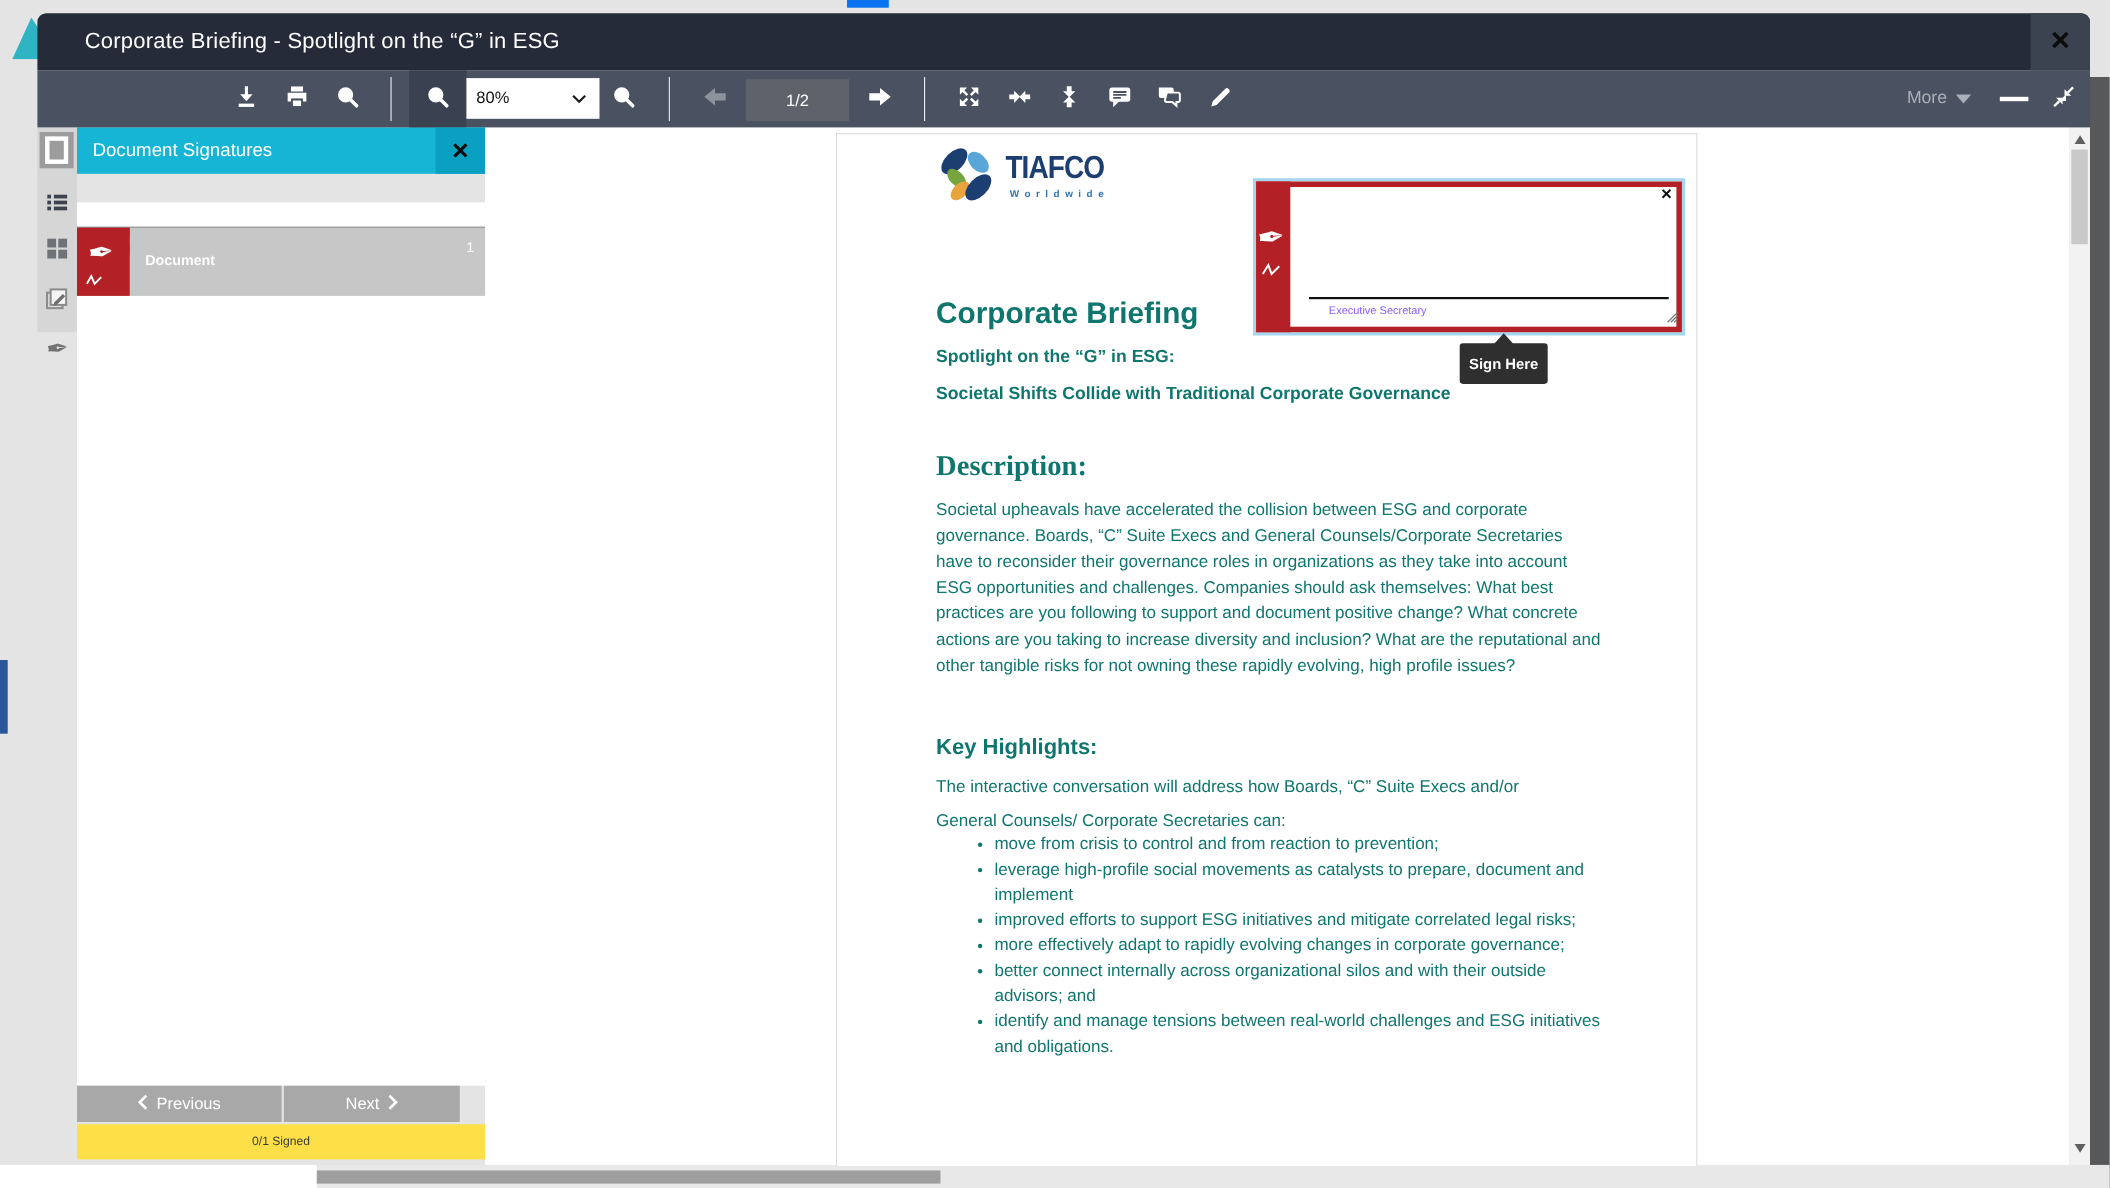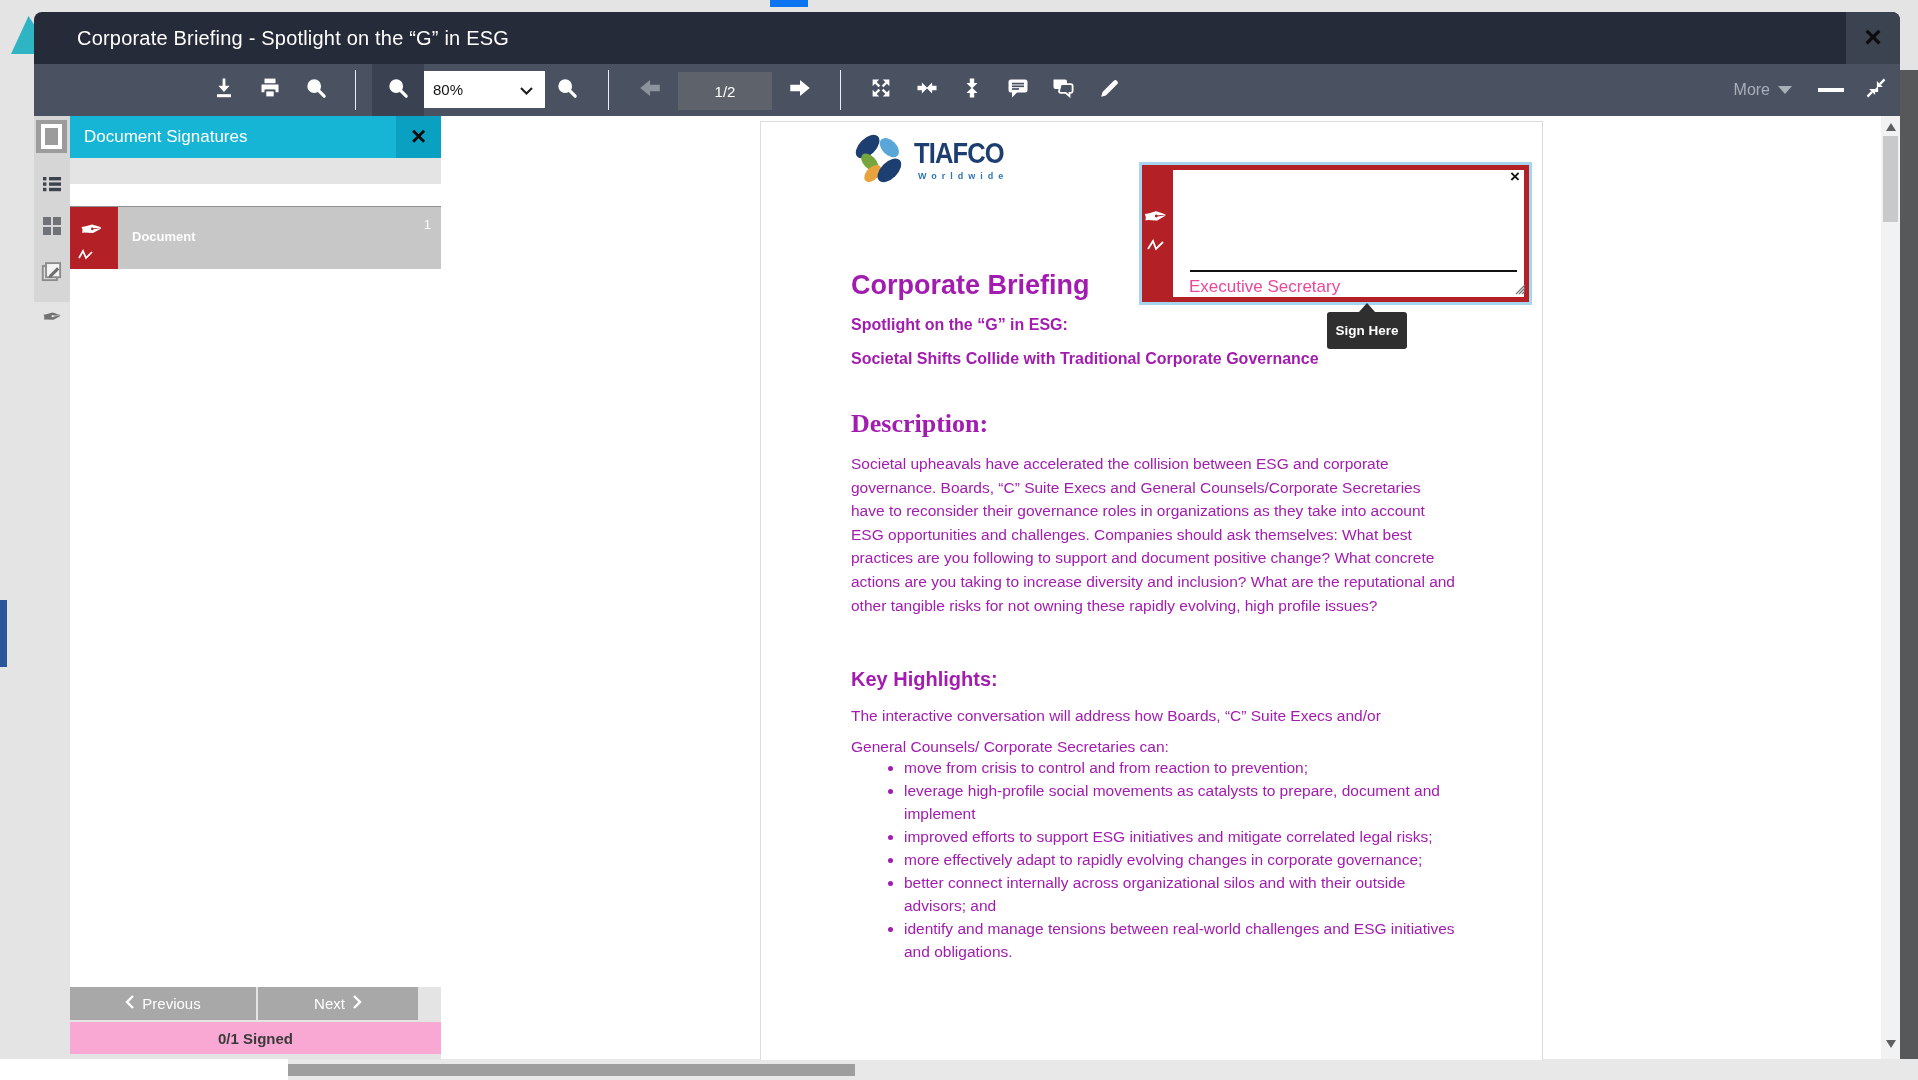--- a/index.html
+++ b/index.html
@@ -53,45 +53,45 @@
   #panel-body{left:70px;top:184px;width:371px;height:803px;background:#fff;border-right:1px solid #d9d9d9;}
   #sig-row{left:70px;top:207px;width:371px;height:62px;cursor:pointer;}
   #sig-row .red{position:absolute;left:0;top:0;width:48px;height:62px;background:#b32025;color:#fff;}
   #sig-row .red .pen{font-size:28px;position:absolute;left:10px;top:6px;transform:rotate(-6deg);}
   #sig-row .gray{position:absolute;left:48px;top:0;width:323px;height:62px;background:#c7c7c7;}
   #sig-row .lbl{position:absolute;left:14px;top:22px;color:#fdfdfd;font-size:13px;font-weight:bold;}
   #sig-row .pg{position:absolute;right:10px;top:10px;color:#fff;font-size:13px;}
   .squiggle{position:absolute;}
   #prev-btn{left:70px;top:987px;width:186px;height:33px;background:#a8a8a8;color:#fff;font-size:15px;display:flex;align-items:center;justify-content:center;gap:8px;cursor:pointer;}
   #next-btn{left:258px;top:987px;width:160px;height:33px;background:#a8a8a8;color:#fff;font-size:15px;display:flex;align-items:center;justify-content:center;gap:8px;cursor:pointer;}
-  #signed-status{left:70px;top:1022px;width:371px;height:32px;background:#f9a8d4;color:#3a3a3a;font-size:15px;display:flex;align-items:center;justify-content:center;font-weight:bold;}
+  #signed-status{left:70px;top:1022px;width:371px;height:32px;background:#fde047;color:#3a3a3a;font-size:11px;display:flex;align-items:center;justify-content:center;}
   
   #doc-area{left:441px;top:116px;width:1440px;height:943px;background:#fff;}
   #doc-scrollbar{left:1881px;top:116px;width:19px;height:943px;background:#f2f2f2;}
   #sb-up{left:1886px;top:123px;width:0;height:0;border-left:5px solid transparent;border-right:5px solid transparent;border-bottom:8px solid #5f5f5f;cursor:pointer;}
   #sb-down{left:1886px;top:1040px;width:0;height:0;border-left:5px solid transparent;border-right:5px solid transparent;border-top:8px solid #5f5f5f;cursor:pointer;}
   #sb-thumb{left:1883px;top:136px;width:15px;height:86px;background:#c9c9c9;cursor:pointer;}
   #doc-page{left:760px;top:121px;width:781px;height:938px;background:#fff;border:1px solid #dcdcdc;border-bottom:none;}
   
   #logo{left:850px;top:131px;width:260px;height:62px;}
   #logo-name{position:absolute;left:64px;top:6px;font-size:29px;font-weight:bold;color:#1d3e71;letter-spacing:-1px;transform:scaleX(.88);transform-origin:left;}
   #logo-tagline{position:absolute;left:68px;top:40px;font-size:9px;letter-spacing:5px;color:#2f75b5;font-weight:bold;}
   
   #sig-widget{left:1139px;top:162px;width:393px;height:143px;border:3px solid #a5d5ef;background:#fff;box-sizing:border-box;cursor:pointer;}
   #sig-widget-frame{position:absolute;left:0;top:0;right:0;bottom:0;border:5px solid #b32025;}
   #sig-widget-strip{position:absolute;left:0;top:0;width:31px;height:100%;background:#b32025;color:#fff;}
   #sig-widget-strip .pen{font-size:30px;position:absolute;left:1px;top:34px;transform:rotate(-6deg);}
   #sig-widget-close{position:absolute;right:9px;top:2px;color:#111;font-size:17px;font-weight:bold;cursor:pointer;}
   #sig-line{position:absolute;left:48px;top:105px;width:327px;height:2px;background:#111;}
-  #sig-role{position:absolute;left:47px;top:112px;color:#ec4899;font-size:17px;}
+  #sig-role{position:absolute;left:66px;top:112px;color:#8b5cf6;font-size:10px;}
   #sig-grip{position:absolute;right:3px;bottom:3px;}
   #sign-tooltip{left:1327px;top:312px;width:80px;height:37px;background:#2f2f2f;border-radius:3px;color:#fff;font-size:13.5px;font-weight:bold;display:flex;align-items:center;justify-content:center;}
   #sign-tooltip-tri{left:1358px;top:303px;width:0;height:0;border-left:9px solid transparent;border-right:9px solid transparent;border-bottom:10px solid #2f2f2f;}
   
-  .doc-text{color:#a21caf;}
+  .doc-text{color:#0f766e;}
   #doc-title{left:851px;top:270px;font-size:27px;font-weight:bold;}
   #doc-sub1{left:851px;top:316px;font-size:16px;font-weight:bold;}
   #doc-sub2{left:851px;top:350px;font-size:16px;font-weight:bold;}
   #desc-heading{left:851px;top:409px;font-size:26px;font-weight:bold;font-family:Liberation Serif, serif;}
   #desc-body{left:851px;top:452px;width:604px;font-size:15.5px;line-height:23.6px;}
   #key-heading{left:851px;top:668px;font-size:20px;font-weight:bold;}
   #key-intro{left:851px;top:700px;width:585px;font-size:15.5px;line-height:31px;}
   #key-bullets{left:870px;top:756px;width:556px;margin:0;padding:0 0 0 34px;font-size:15.5px;line-height:23px;}
   #key-bullets li{margin:0;padding:0;}
 </style>

